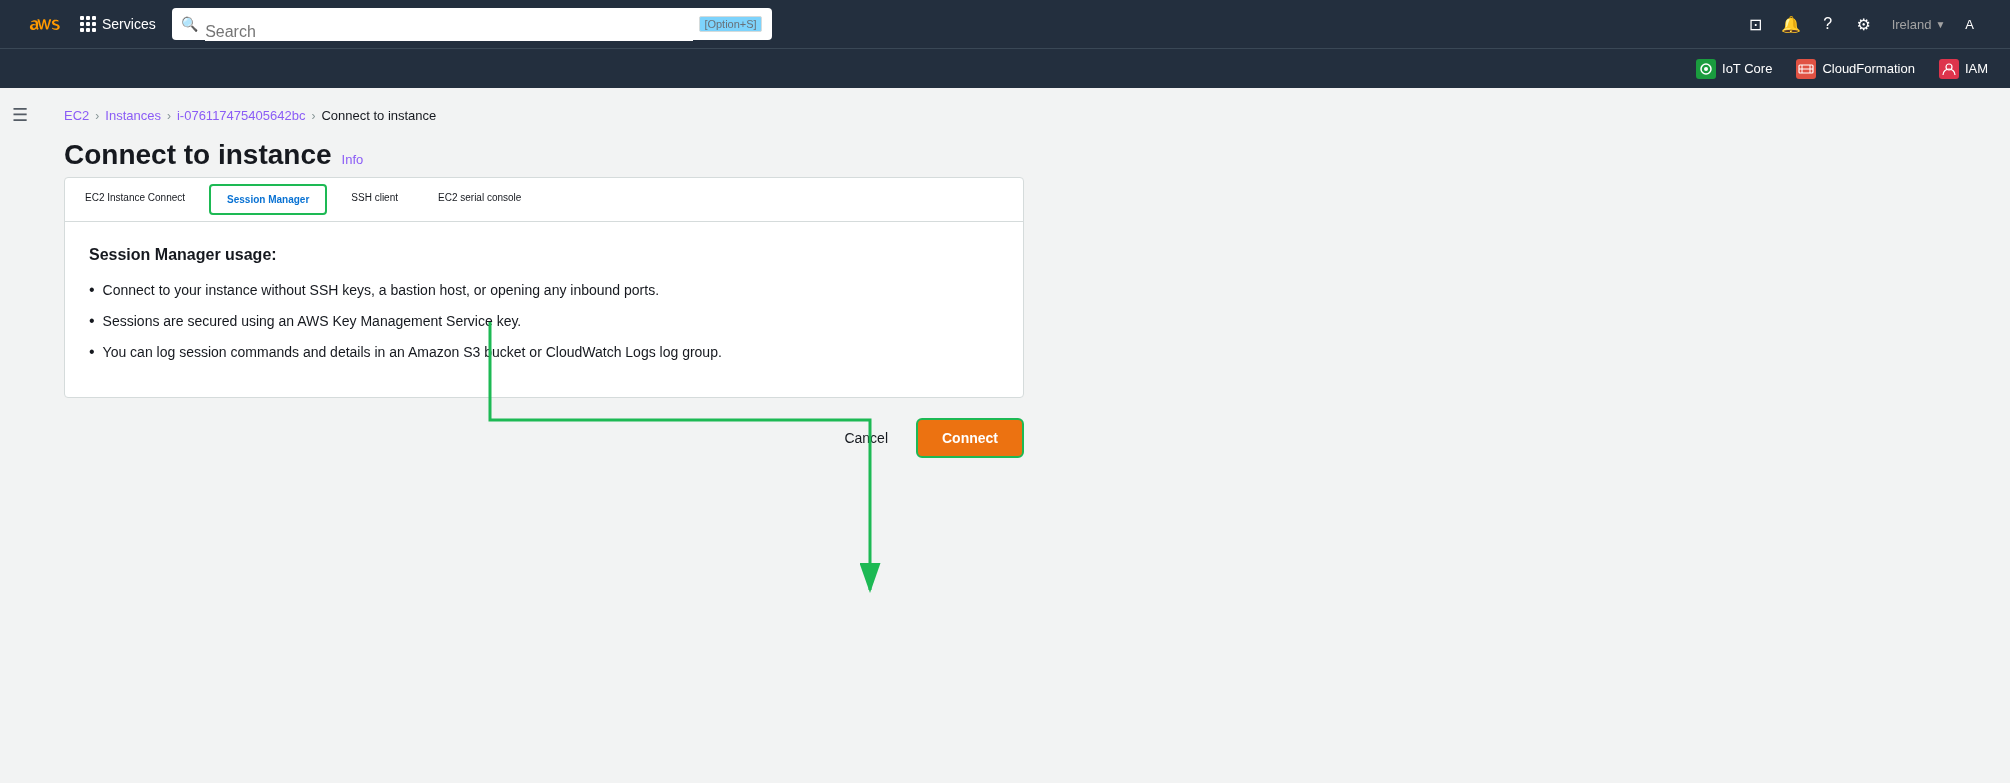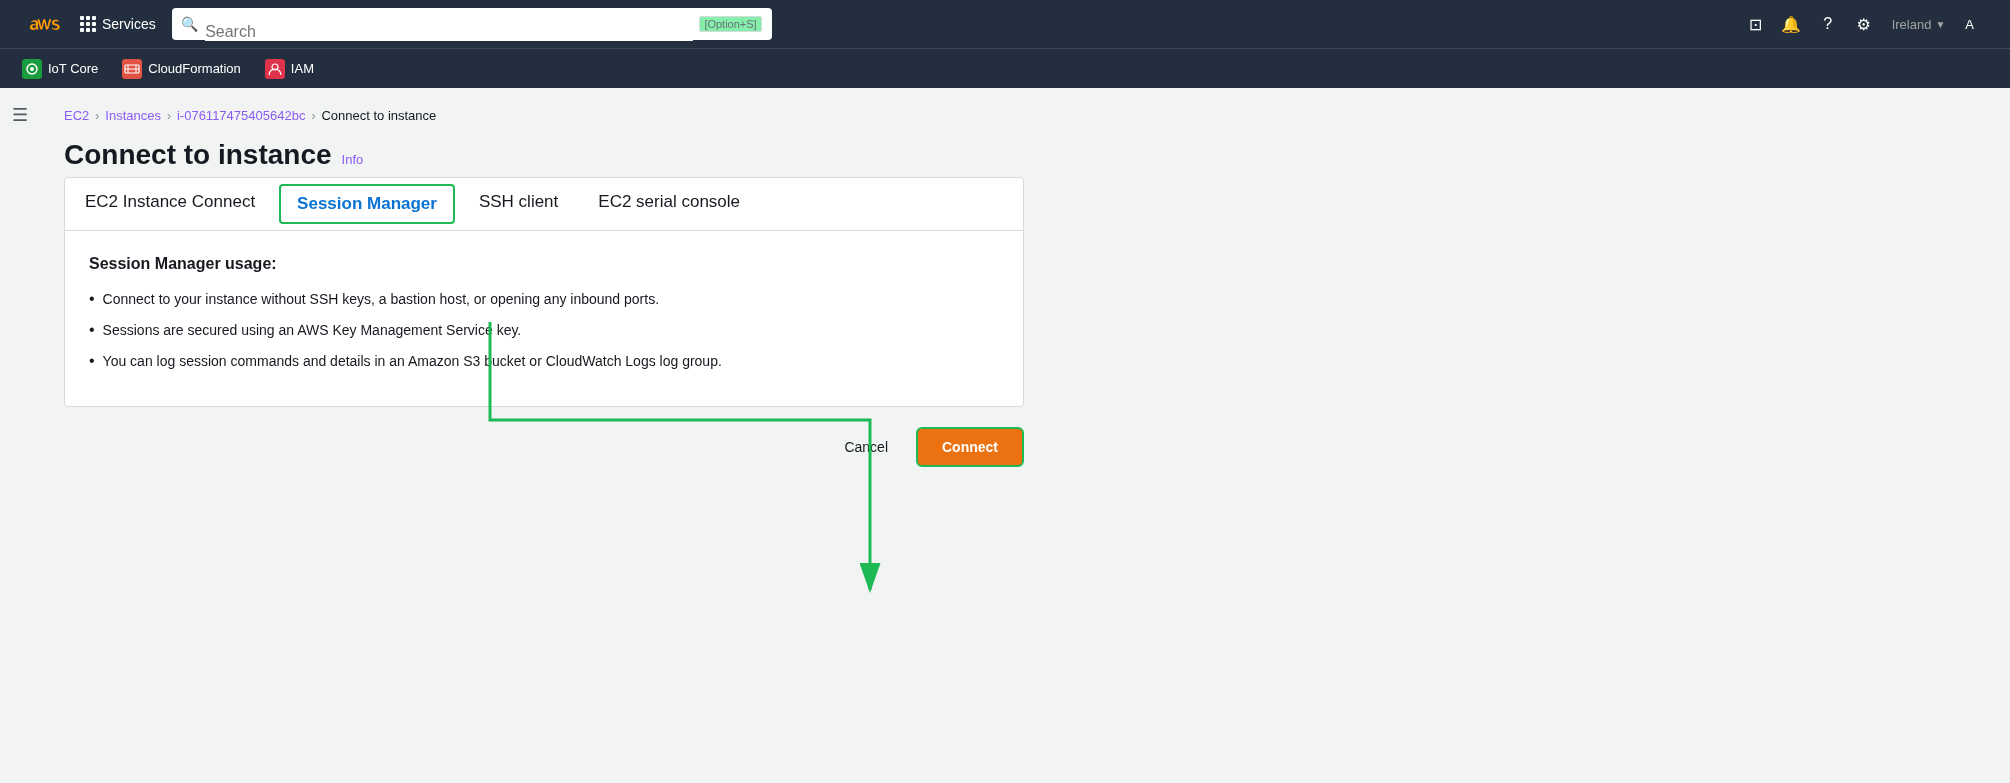--- a/index.html
+++ b/index.html
@@ -49,21 +49,21 @@
       border: none;
       outline: none;
       flex: 1;
       font-size: 16px;
       color: #16191f;
       margin-top: 16px;
     }
     .search-shortcut {
       font-size: 11px;
       color: #687078;
-      background: #86efac;
+      background: #7dd3fc;
       padding: 1px 4px;
       border-radius: 2px;
       border: 1px solid #d5dbdb;
     }
     .nav-spacer { flex: 1; }
     .nav-icons {
       display: flex;
       align-items: center;
       gap: 4px;
     }
@@ -97,20 +97,21 @@
 
     
     .secondary-nav {
       background: #232f3e;
       height: 40px;
       display: flex;
       align-items: center;
       padding: 0 12px;
       gap: 4px;
       border-top: 1px solid #3a4856;
+      justify-content: flex-end;
     }
     .nav-service-item {
       display: flex;
       align-items: center;
       gap: 6px;
       padding: 6px 10px;
       border-radius: 4px;
       cursor: pointer;
       color: #fff;
       font-size: 13px;
@@ -208,21 +209,21 @@
       border-radius: 4px;
       max-width: 960px;
     }
     .tab-bar {
       display: flex;
       border-bottom: 1px solid #d5dbdb;
     }
     .tab-item {
       padding: 14px 20px;
       cursor: pointer;
-      font-size: 17px;
+      font-size: 10px;
       color: #16191f;
       border-bottom: 2px solid transparent;
       margin-bottom: -1px;
       white-space: nowrap;
     }
     .tab-item.highlighted {
       color: #0972d3;
       border: 2px solid #1db954;
       border-radius: 4px;
       margin: 6px 4px;

